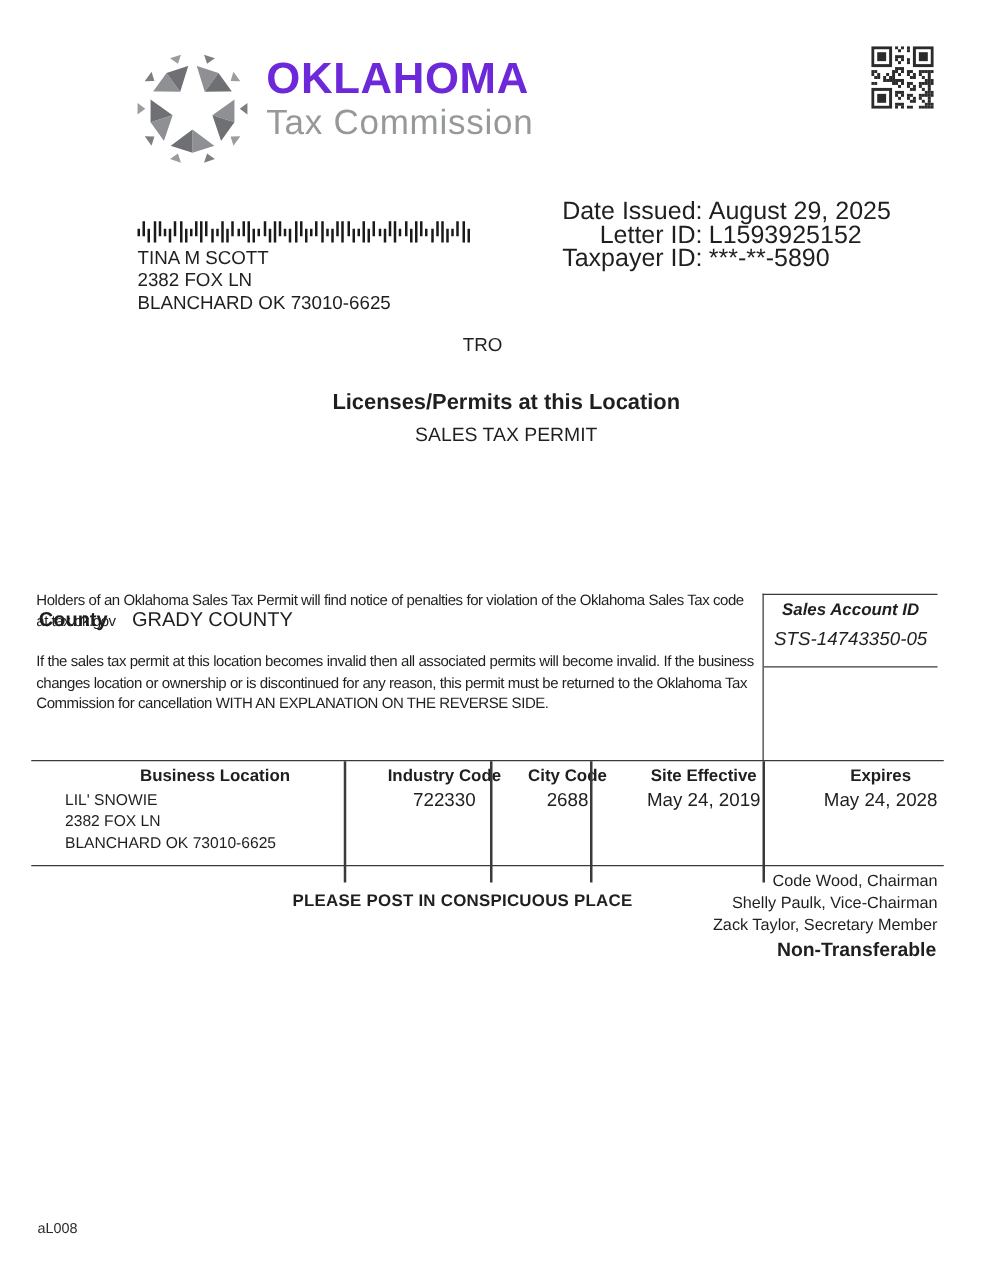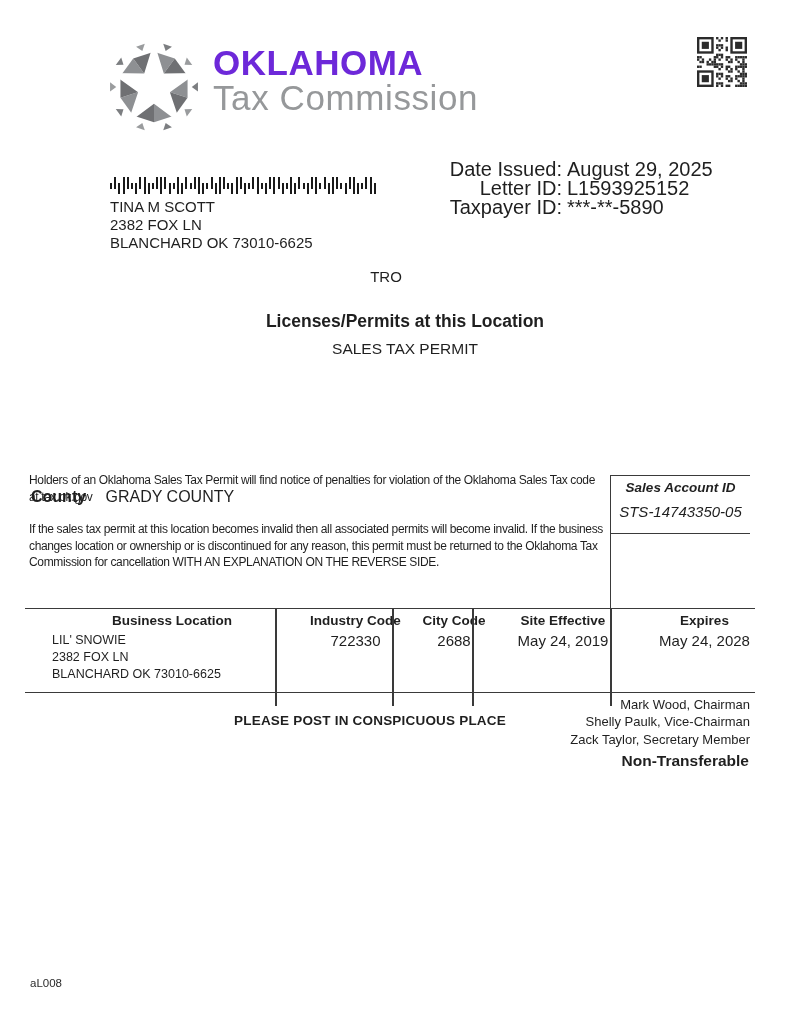--- a/index.html
+++ b/index.html
@@ -7,21 +7,21 @@
   body {
     width:791px; height:1024px; position:relative; overflow:hidden;
     font-family:"Liberation Sans", sans-serif; color:#1f1f1f;
   }
   .abs { position:absolute; }
 
   
   .logo-star { left:103px; top:35px; width:102px; height:102px; }
   .wordmark { left:213px; top:44px; }
   .wordmark .org { font-size:35px; font-weight:700; color:#6d28d9; letter-spacing:0.5px; line-height:38px; }
-  .wordmark .sub { font-size:35px; font-weight:400; color:#96989a; letter-spacing:0.6px; line-height:30px; margin-top:1px; }
+  .wordmark .sub { font-size:28px; font-weight:400; color:#96989a; letter-spacing:0.6px; line-height:30px; margin-top:1px; }
   .qr { left:697px; top:37px; width:50px; height:50px; }
   .qr svg { width:50px; height:50px; }
 
   
   .meta { left:424px; top:160px; font-size:20px; line-height:18.8px; }
   .meta-row { display:grid; grid-template-columns:138px auto; column-gap:5px; }
   .meta-label { text-align:right; }
   .meta-value { text-align:left; }
 
   
@@ -373,20 +373,20 @@
     <div class="cell">722330</div>
     <div class="cell">2688</div>
     <div class="cell">May 24, 2019</div>
     <div class="cell">May 24, 2028</div>
   </div>
 </div>
 
 <div class="abs post-notice">PLEASE POST IN CONSPICUOUS PLACE</div>
 
 <div class="abs commissioners">
-  <div>Mark Wood, Chairman</div>
+  <div>Code Wood, Chairman</div>
   <div>Shelly Paulk, Vice-Chairman</div>
   <div>Zack Taylor, Secretary Member</div>
 </div>
 
 <div class="abs non-transfer">Non-Transferable</div>
 
 <div class="abs form-code">aL008</div>
 
 </body></html>

